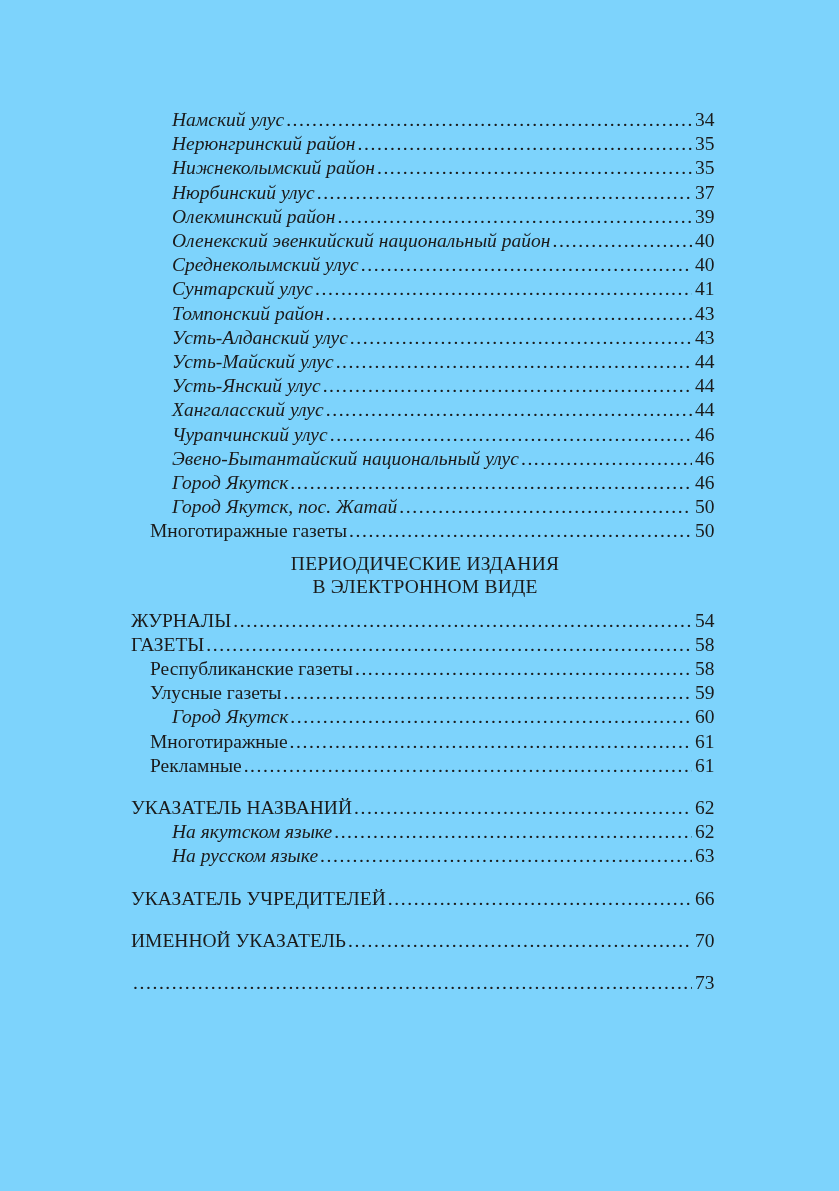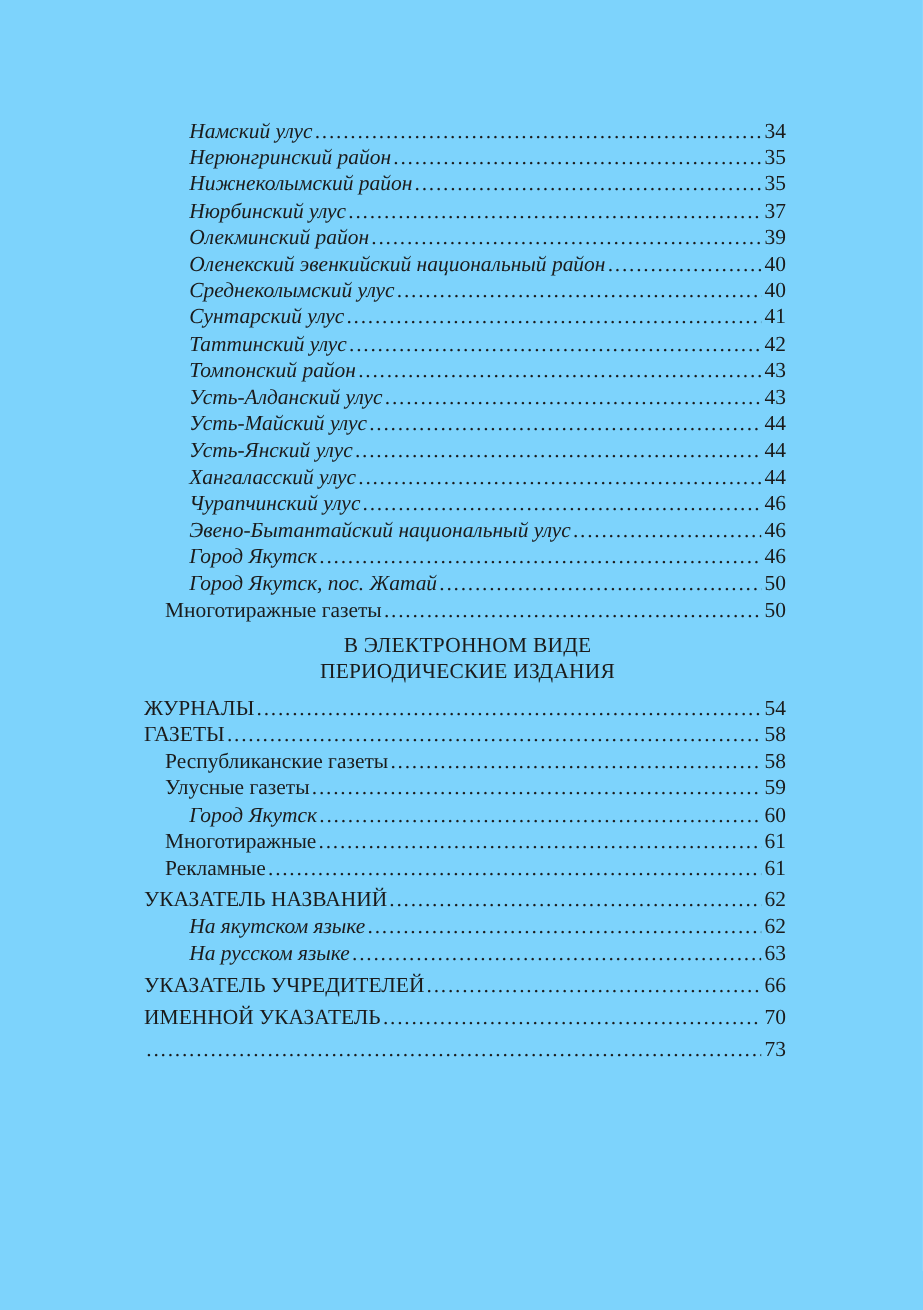--- a/index.html
+++ b/index.html
@@ -25,21 +25,21 @@
   .toc-row {
     display: flex;
     align-items: baseline;
     font-size: 19.5px;
     line-height: 24.2px;
     white-space: nowrap;
   }
   .toc-row.lvl1 { padding-left: 19px; }
   .toc-row.lvl2 { padding-left: 41px; }
   .toc-row.italic .label { font-style: italic; }
-  .toc-row.gap { margin-top: 5px; }
+  .toc-row.gap { margin-top: 18px; }
   .label { flex: 0 0 auto; }
   .dots {
     flex: 1 1 auto;
     overflow: hidden;
     white-space: nowrap;
     margin-left: 2px;
     margin-right: 3px;
     letter-spacing: 1.6px;
   }
   .dots::after {
@@ -100,25 +100,20 @@
           <span class="label">Среднеколымский улус</span>
           <span class="dots"></span>
           <span class="pagenum">40</span>
         </div>
         <div class="toc-row lvl2 italic">
           <span class="label">Сунтарский улус</span>
           <span class="dots"></span>
           <span class="pagenum">41</span>
         </div>
         <div class="toc-row lvl2 italic">
-          <span class="label">Таттинский улус</span>
-          <span class="dots"></span>
-          <span class="pagenum">42</span>
-        </div>
-        <div class="toc-row lvl2 italic">
           <span class="label">Томпонский район</span>
           <span class="dots"></span>
           <span class="pagenum">43</span>
         </div>
         <div class="toc-row lvl2 italic">
           <span class="label">Усть-Алданский улус</span>
           <span class="dots"></span>
           <span class="pagenum">43</span>
         </div>
         <div class="toc-row lvl2 italic">
@@ -156,22 +151,22 @@
           <span class="dots"></span>
           <span class="pagenum">50</span>
         </div>
         <div class="toc-row lvl1">
           <span class="label">Многотиражные газеты</span>
           <span class="dots"></span>
           <span class="pagenum">50</span>
         </div>
       </div>
     <h2 class="heading">
+      <span class="hline">ПЕРИОДИЧЕСКИЕ ИЗДАНИЯ</span>
       <span class="hline">В ЭЛЕКТРОННОМ ВИДЕ</span>
-      <span class="hline">ПЕРИОДИЧЕСКИЕ ИЗДАНИЯ</span>
     </h2>
     <div id="toc-part2">
         <div class="toc-row lvl0">
           <span class="label">ЖУРНАЛЫ</span>
           <span class="dots"></span>
           <span class="pagenum">54</span>
         </div>
         <div class="toc-row lvl0">
           <span class="label">ГАЗЕТЫ</span>
           <span class="dots"></span>

